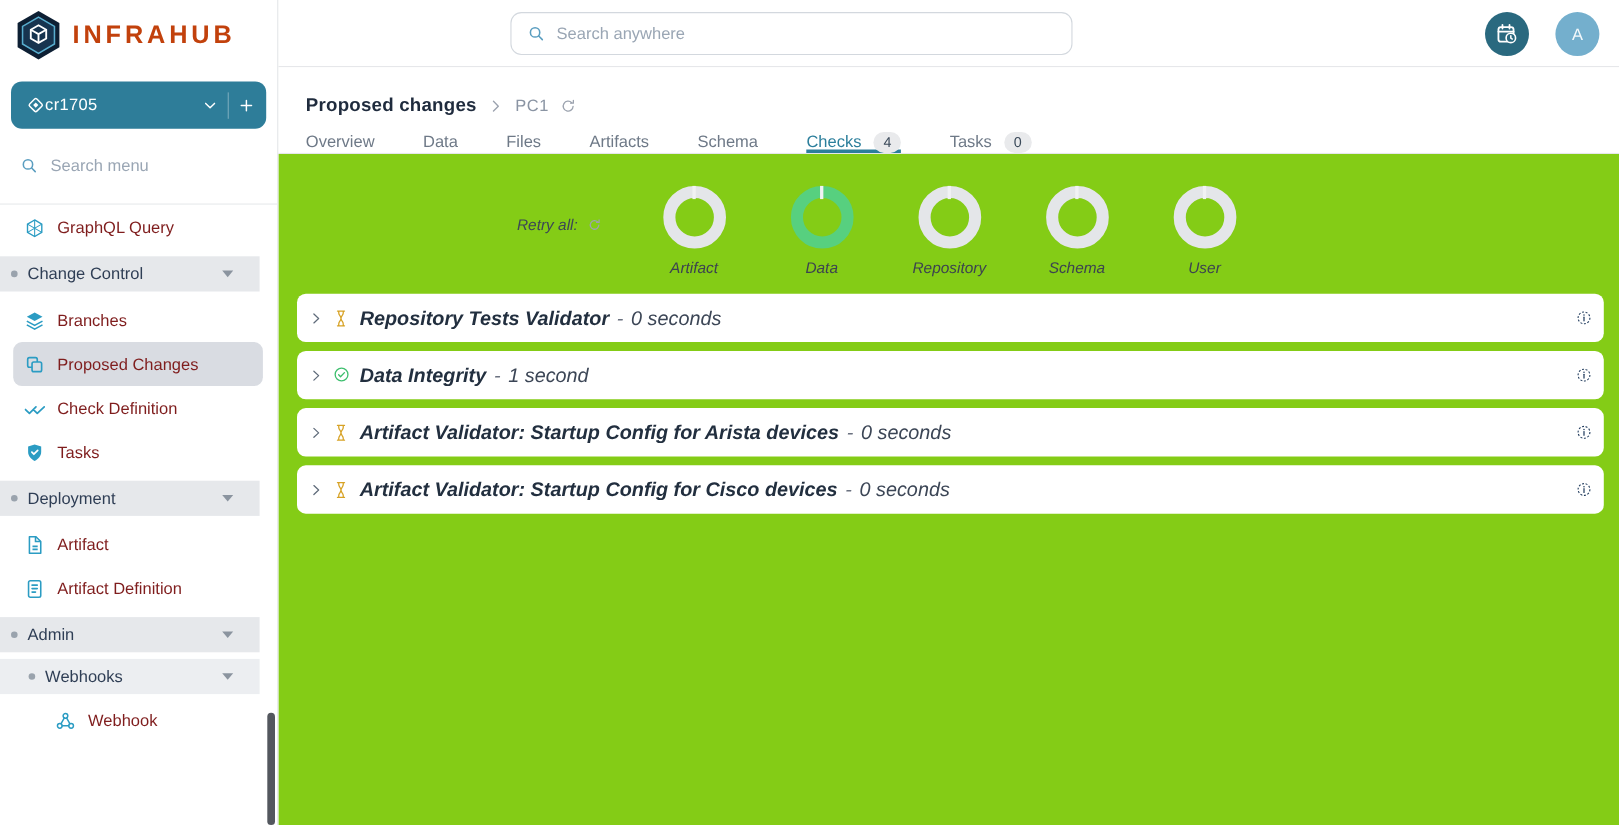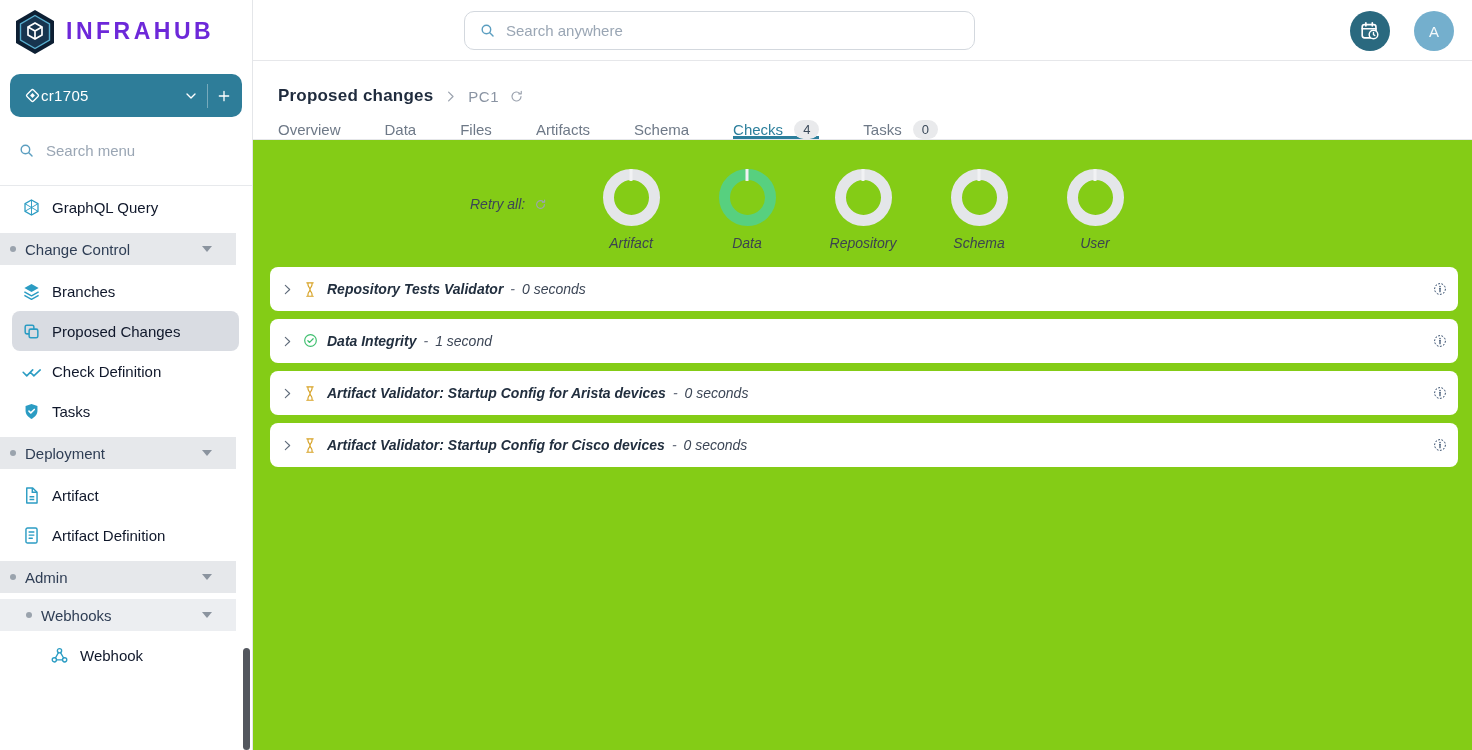--- a/index.html
+++ b/index.html
@@ -4,34 +4,34 @@
 <style>
   * { margin:0; padding:0; box-sizing:border-box; }
   html,body { width:1472px; height:750px; overflow:hidden; background:#fff;
     font-family:"Liberation Sans", sans-serif; color:#37445c; }
   svg { display:block; }
 
   
   .sidebar { position:absolute; left:0; top:0; width:253px; height:750px; background:#fff;
     border-right:1px solid #e4e6e9; z-index:5; }
   .logo-row { display:flex; align-items:center; gap:10px; padding:8px 12px 6px 14px; height:61px; }
-  .brand-name { font-size:23px; font-weight:bold; letter-spacing:3.5px; color:#6d28d9; }
+  .brand-name { font-size:23px; font-weight:bold; letter-spacing:3.5px; color:#c2410c; }
   .branch-pill { margin:13px 10px 0 10px; height:43px; background:#2e7d99; border-radius:10px;
     display:flex; align-items:center; padding:0 10px 0 14px; color:#fff; cursor:pointer; }
   .branch-label { font-size:15px; flex:1; letter-spacing:.3px; }
   .pill-divider { width:1px; height:24px; background:rgba(255,255,255,.35); margin:0 8px; }
   .sidebar-search { display:flex; align-items:center; gap:11px; margin:25px 16px 0 18px; }
   .sidebar-search input { border:none; outline:none; font-size:15px; color:#44506b; width:170px;
     font-family:"Liberation Sans", sans-serif; background:transparent; }
   .sidebar-search input::placeholder { color:#9aa6b4; }
   .menu { position:absolute; top:185px; left:0; right:0; bottom:0; overflow:hidden;
     border-top:1px solid #e7e9ec; padding-top:1px; list-style:none; }
   .menu-row { display:flex; align-items:center; font-size:15px; cursor:pointer; }
   .menu-row.t-item { height:40px; margin:0 13px 0 12px; padding-left:10px; border-radius:8px;
-    color:#0f172a; gap:11px; }
+    color:#7f1d1d; gap:11px; }
   .menu-row.t-item.selected { background:#d9dce2; }
   .menu-row.t-item .mi-icon { width:19px; height:19px; color:#2b9cc3; flex:0 0 19px; }
   .menu-row.t-item.ind-2 { padding-left:38px; }
   .menu-row.t-section, .menu-row.t-subsection { height:32px; background:#e6e8eb; color:#2f3e55;
     margin:6px 16px 6px 0; padding-left:10px; position:relative;text-align:center; }
   .menu-row.t-subsection { background:#eceef1; padding-left:26px; margin:4px 16px 4px 0; }
   .sec-dot { width:6px; height:6px; border-radius:50%; background:#9aa3ad; margin-right:9px; flex:0 0 6px; }
   .sec-caret { display:none; position:absolute; right:24px; width:0; height:0;
     border-left:5px solid transparent; border-right:5px solid transparent; border-top:6px solid #8b949f; }
   .menu-row.t-section .sec-caret, .menu-row.t-subsection .sec-caret { display:block; }
@@ -69,21 +69,21 @@
     font-size:14px; color:#3c4656; }
   .validators { position:absolute; left:320px; top:29px; display:flex; }
   .validator { width:116px; display:flex; flex-direction:column; align-items:center; }
   .ring { width:57px; height:57px; border-radius:50%; border:11px solid #e4e6e9; position:relative; cursor:pointer; }
   .ring .notch { position:absolute; left:50%; top:-11px; transform:translateX(-50%); width:3px; height:12px; background:#f1f2f4; }
   .validator.s-success .ring { border-color:#57d07f; }
   .v-label { margin-top:9px; font-size:14px; color:#3c4350; }
 
   .check-list { position:absolute; top:127px; left:17px; right:14px; display:flex; flex-direction:column; gap:8px; }
   .check-row { height:44px; background:#fff; border-radius:8px; display:flex; align-items:center;
-    padding:0 44px 0 11px; position:relative; font-size:14px; }
+    padding:0 44px 0 11px; position:relative; font-size:18px; }
   .row-chevron { color:#5f6b7a; margin-right:9px; cursor:pointer; }
   .row-status { width:15px; height:17px; margin-right:9px; color:#d7a225; }
   .check-row.s-success .row-status { color:#3fbf6f; }
   .row-title { font-weight:bold; color:#222f3f; }
   .row-sep { margin:0 7px; color:#6b7280; }
   .row-duration { color:#3c4656; }
   .row-info { position:absolute; right:11px; top:50%; transform:translateY(-50%); color:#1f3a5c; cursor:pointer; }
 
   .muted-icon { color:#9aa3af; }
   .teal-icon { color:#5b9ec0; }

